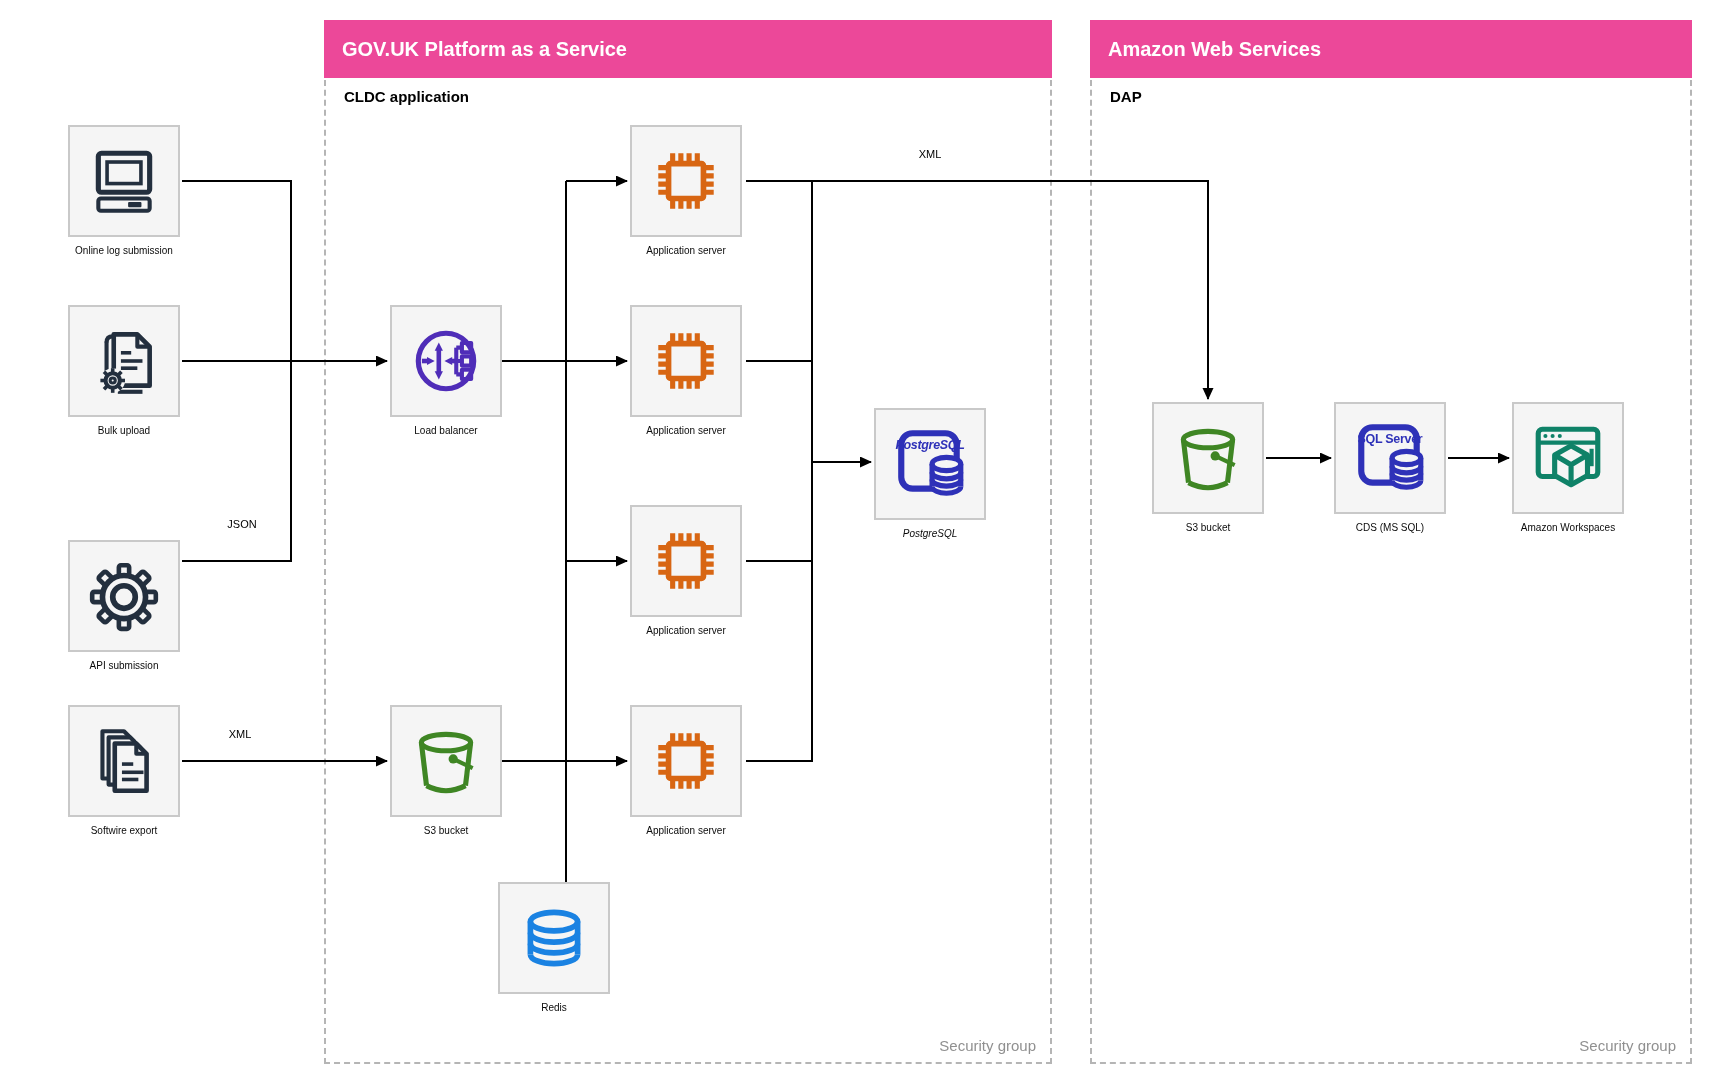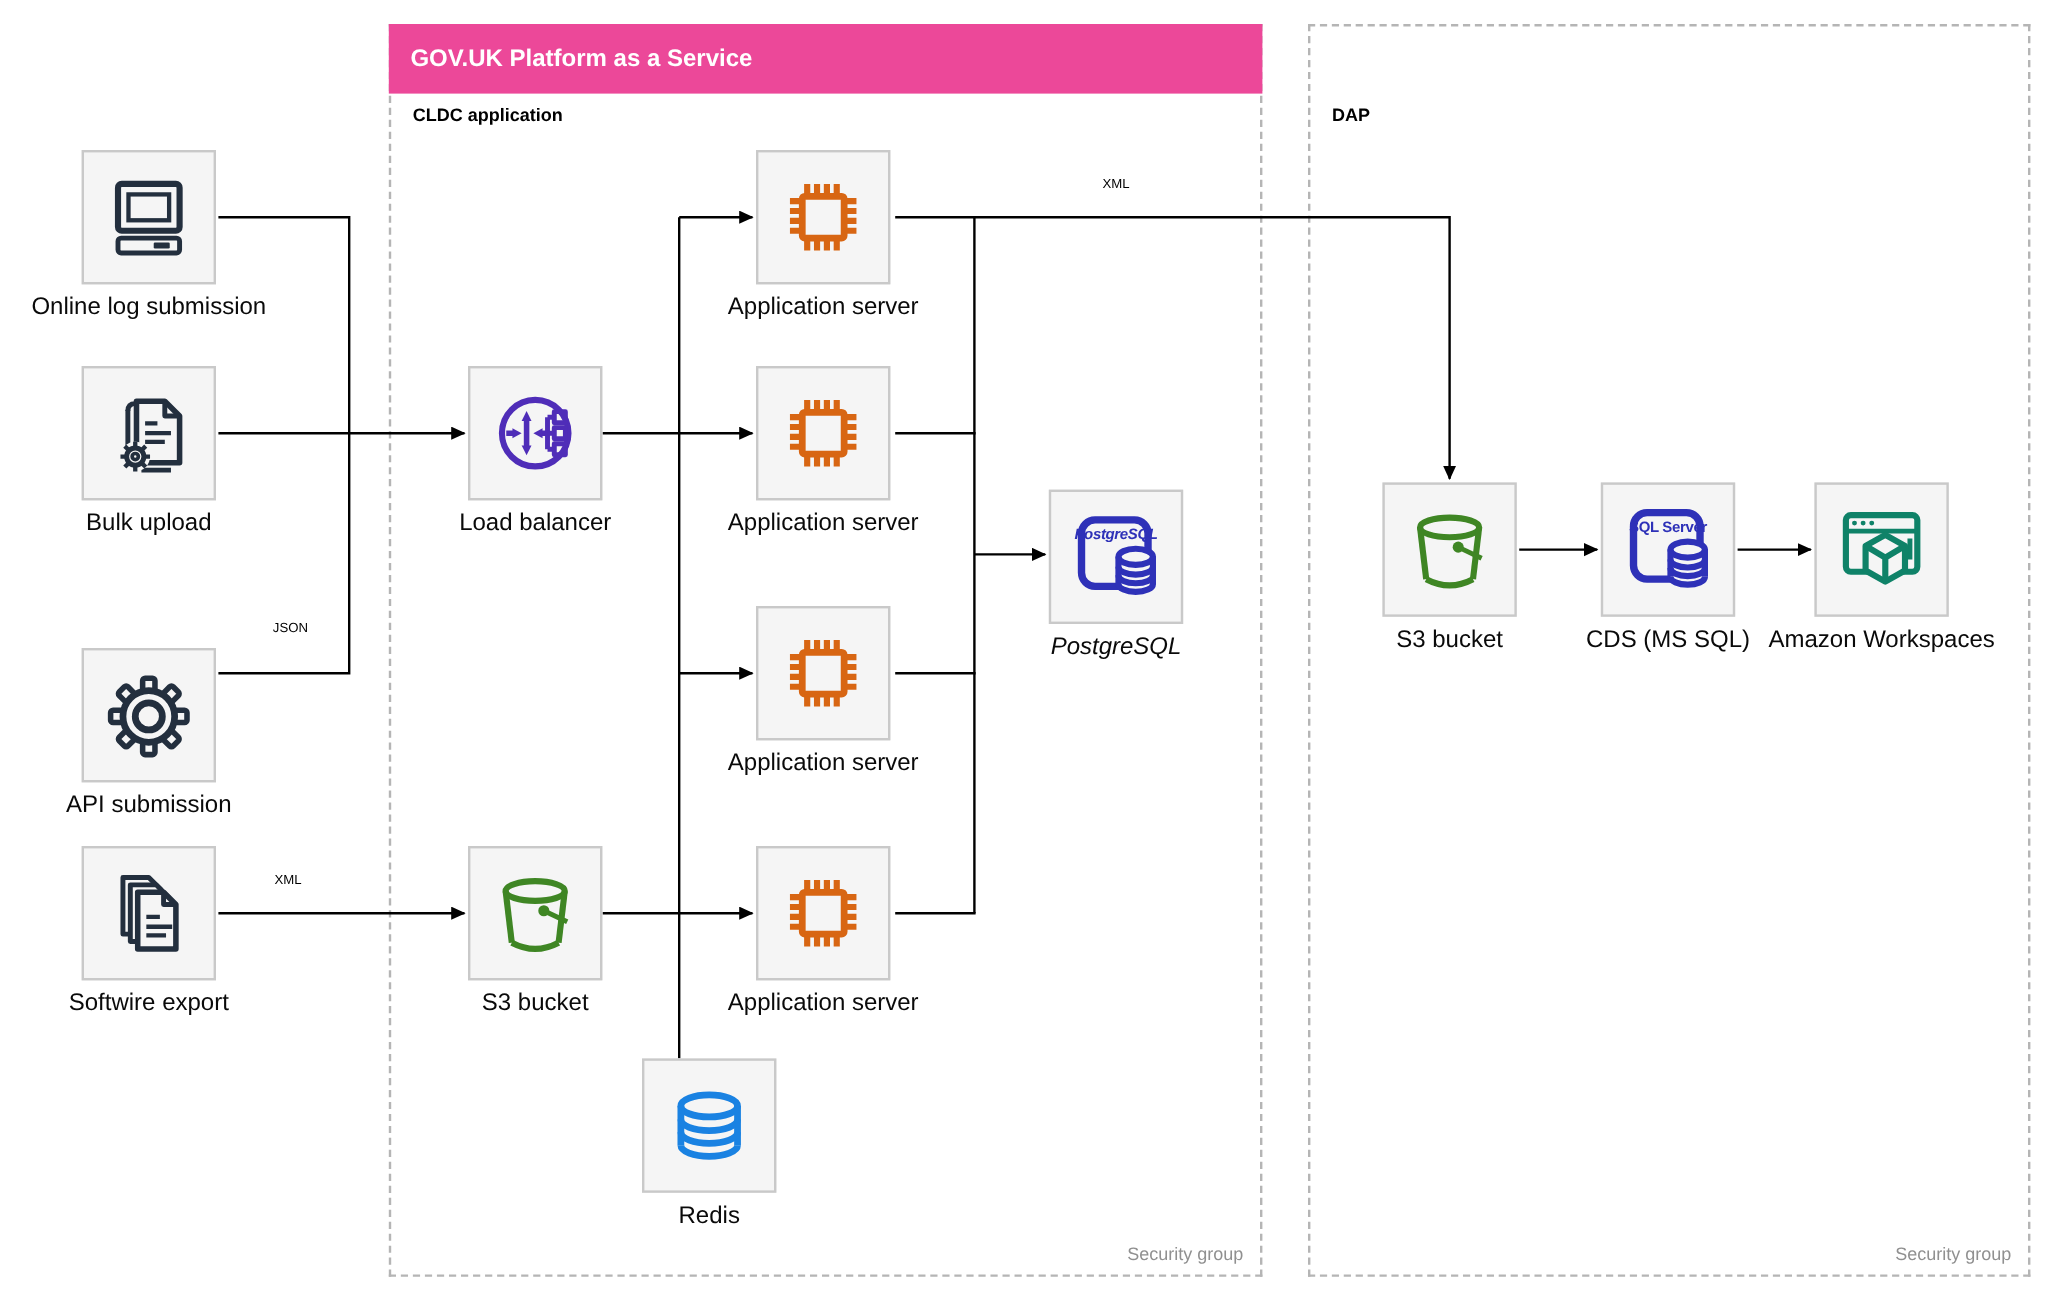--- a/index.html
+++ b/index.html
@@ -9,37 +9,38 @@
   .container-header{position:absolute;left:-2px;top:-2px;right:-2px;height:58px;
        background:#ec4899;color:#fff;font-size:20px;font-weight:700;
        line-height:58px;padding-left:18px;}
   .container-sublabel{position:absolute;top:66px;left:18px;font-size:15px;font-weight:700;color:#000;}
   .container-footer{position:absolute;right:14px;bottom:8px;font-size:15px;color:#909090;}
   .edges{position:absolute;left:0;top:0;z-index:2;}
   .node{position:absolute;width:112px;height:112px;box-sizing:border-box;
         background:#f5f5f5;border:2px solid #c9c9c9;z-index:3;
         display:flex;align-items:center;justify-content:center;}
   .node-label{position:absolute;top:118px;left:50%;transform:translateX(-50%);
-        white-space:nowrap;font-size:20px;color:#0a0a0a;}
+        white-space:nowrap;font-size:10px;color:#0a0a0a;}
   .edge-label{position:absolute;z-index:4;width:90px;text-align:center;font-size:11px;color:#000;}
   .icon-wrap{position:relative;width:78px;height:78px;}
   .db-badge{position:absolute;top:13px;left:0;width:78px;text-align:center;
         font-size:12.5px;font-weight:700;color:#2e31b8;letter-spacing:-0.3px;}
   svg{display:block;}
 </style>
 </head>
 <body>
 
 <div class="container" style="left:324px;top:20px;width:724px;height:1040px;">
   <div class="container-header">GOV.UK Platform as a Service</div>
   <div class="container-sublabel">CLDC application</div>
   <div class="container-footer">Security group</div>
 </div>
 
 <div class="container" style="left:1090px;top:20px;width:598px;height:1040px;">
+  <div class="container-header">Amazon Web Services</div>
   <div class="container-sublabel">DAP</div>
   <div class="container-footer">Security group</div>
 </div>
 
 <svg class="edges" width="1712" height="1082" viewBox="0 0 1712 1082">
   <defs>
     <marker id="arr" markerWidth="14" markerHeight="12" refX="11" refY="5.5" orient="auto" markerUnits="userSpaceOnUse">
       <path d="M0,0 L12,5.5 L0,11 z" fill="#000"></path>
     </marker>
   </defs>
@@ -249,21 +250,21 @@
       <path d="M14 20 L19 62" stroke-width="5"></path>
       <path d="M62 20 L57 62" stroke-width="5"></path>
       <path d="M19 62 Q38 72 57 62" stroke-width="5"></path>
       <circle cx="45" cy="36" r="4.5" fill="#3f8624" stroke="none"></circle>
       <path d="M45 36 L64 45" stroke-width="4"></path>
     </g>
   </svg>
   <div class="node-label">S3 bucket</div>
 </div>
 
-<div class="node" style="left:535px;top:882px;">
+<div class="node" style="left:498px;top:882px;">
   <svg width="78" height="78" viewBox="0 0 76 76">
     <g stroke="#1a82e2" fill="none">
       <ellipse cx="38" cy="22" rx="23" ry="9" stroke-width="5.5"></ellipse>
       <path d="M15 22 V54 M61 22 V54" stroke-width="5.5"></path>
       <path d="M15 33 a23 9 0 0 0 46 0" stroke-width="5.5"></path>
       <path d="M15 43.5 a23 9 0 0 0 46 0" stroke-width="5.5"></path>
       <path d="M15 54 a23 9 0 0 0 46 0" stroke-width="5.5"></path>
     </g>
   </svg>
   <div class="node-label">Redis</div>

